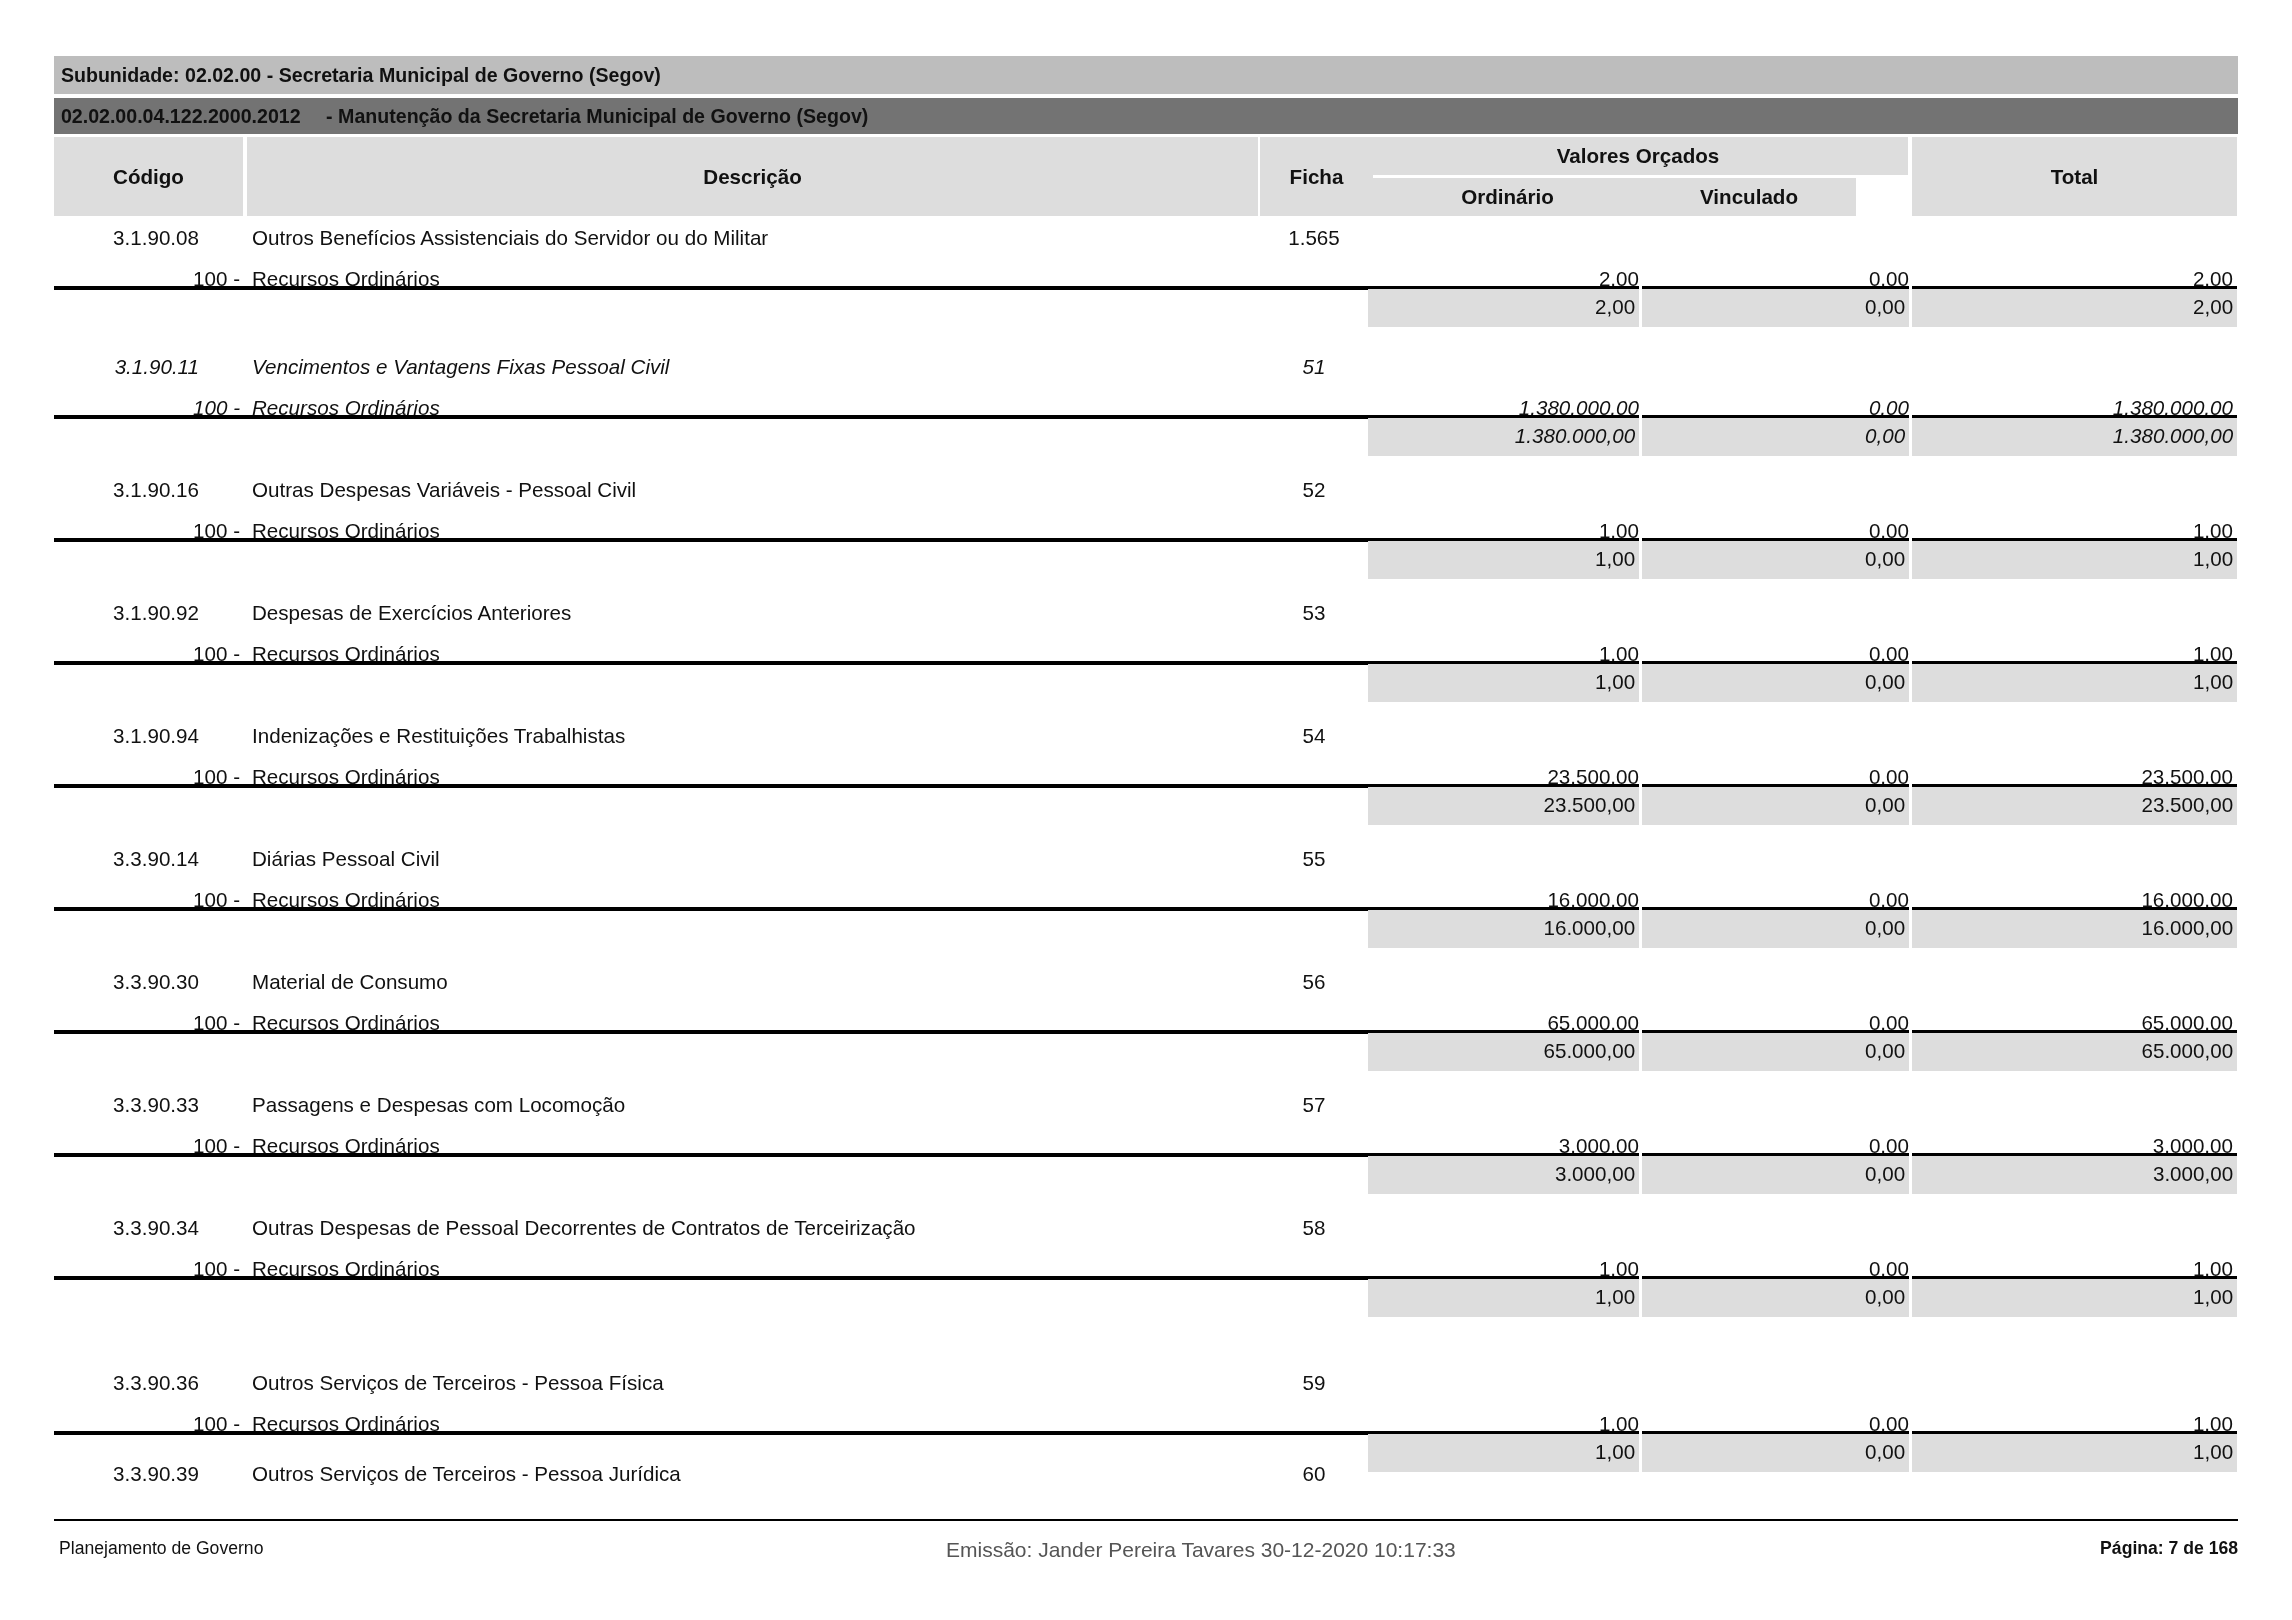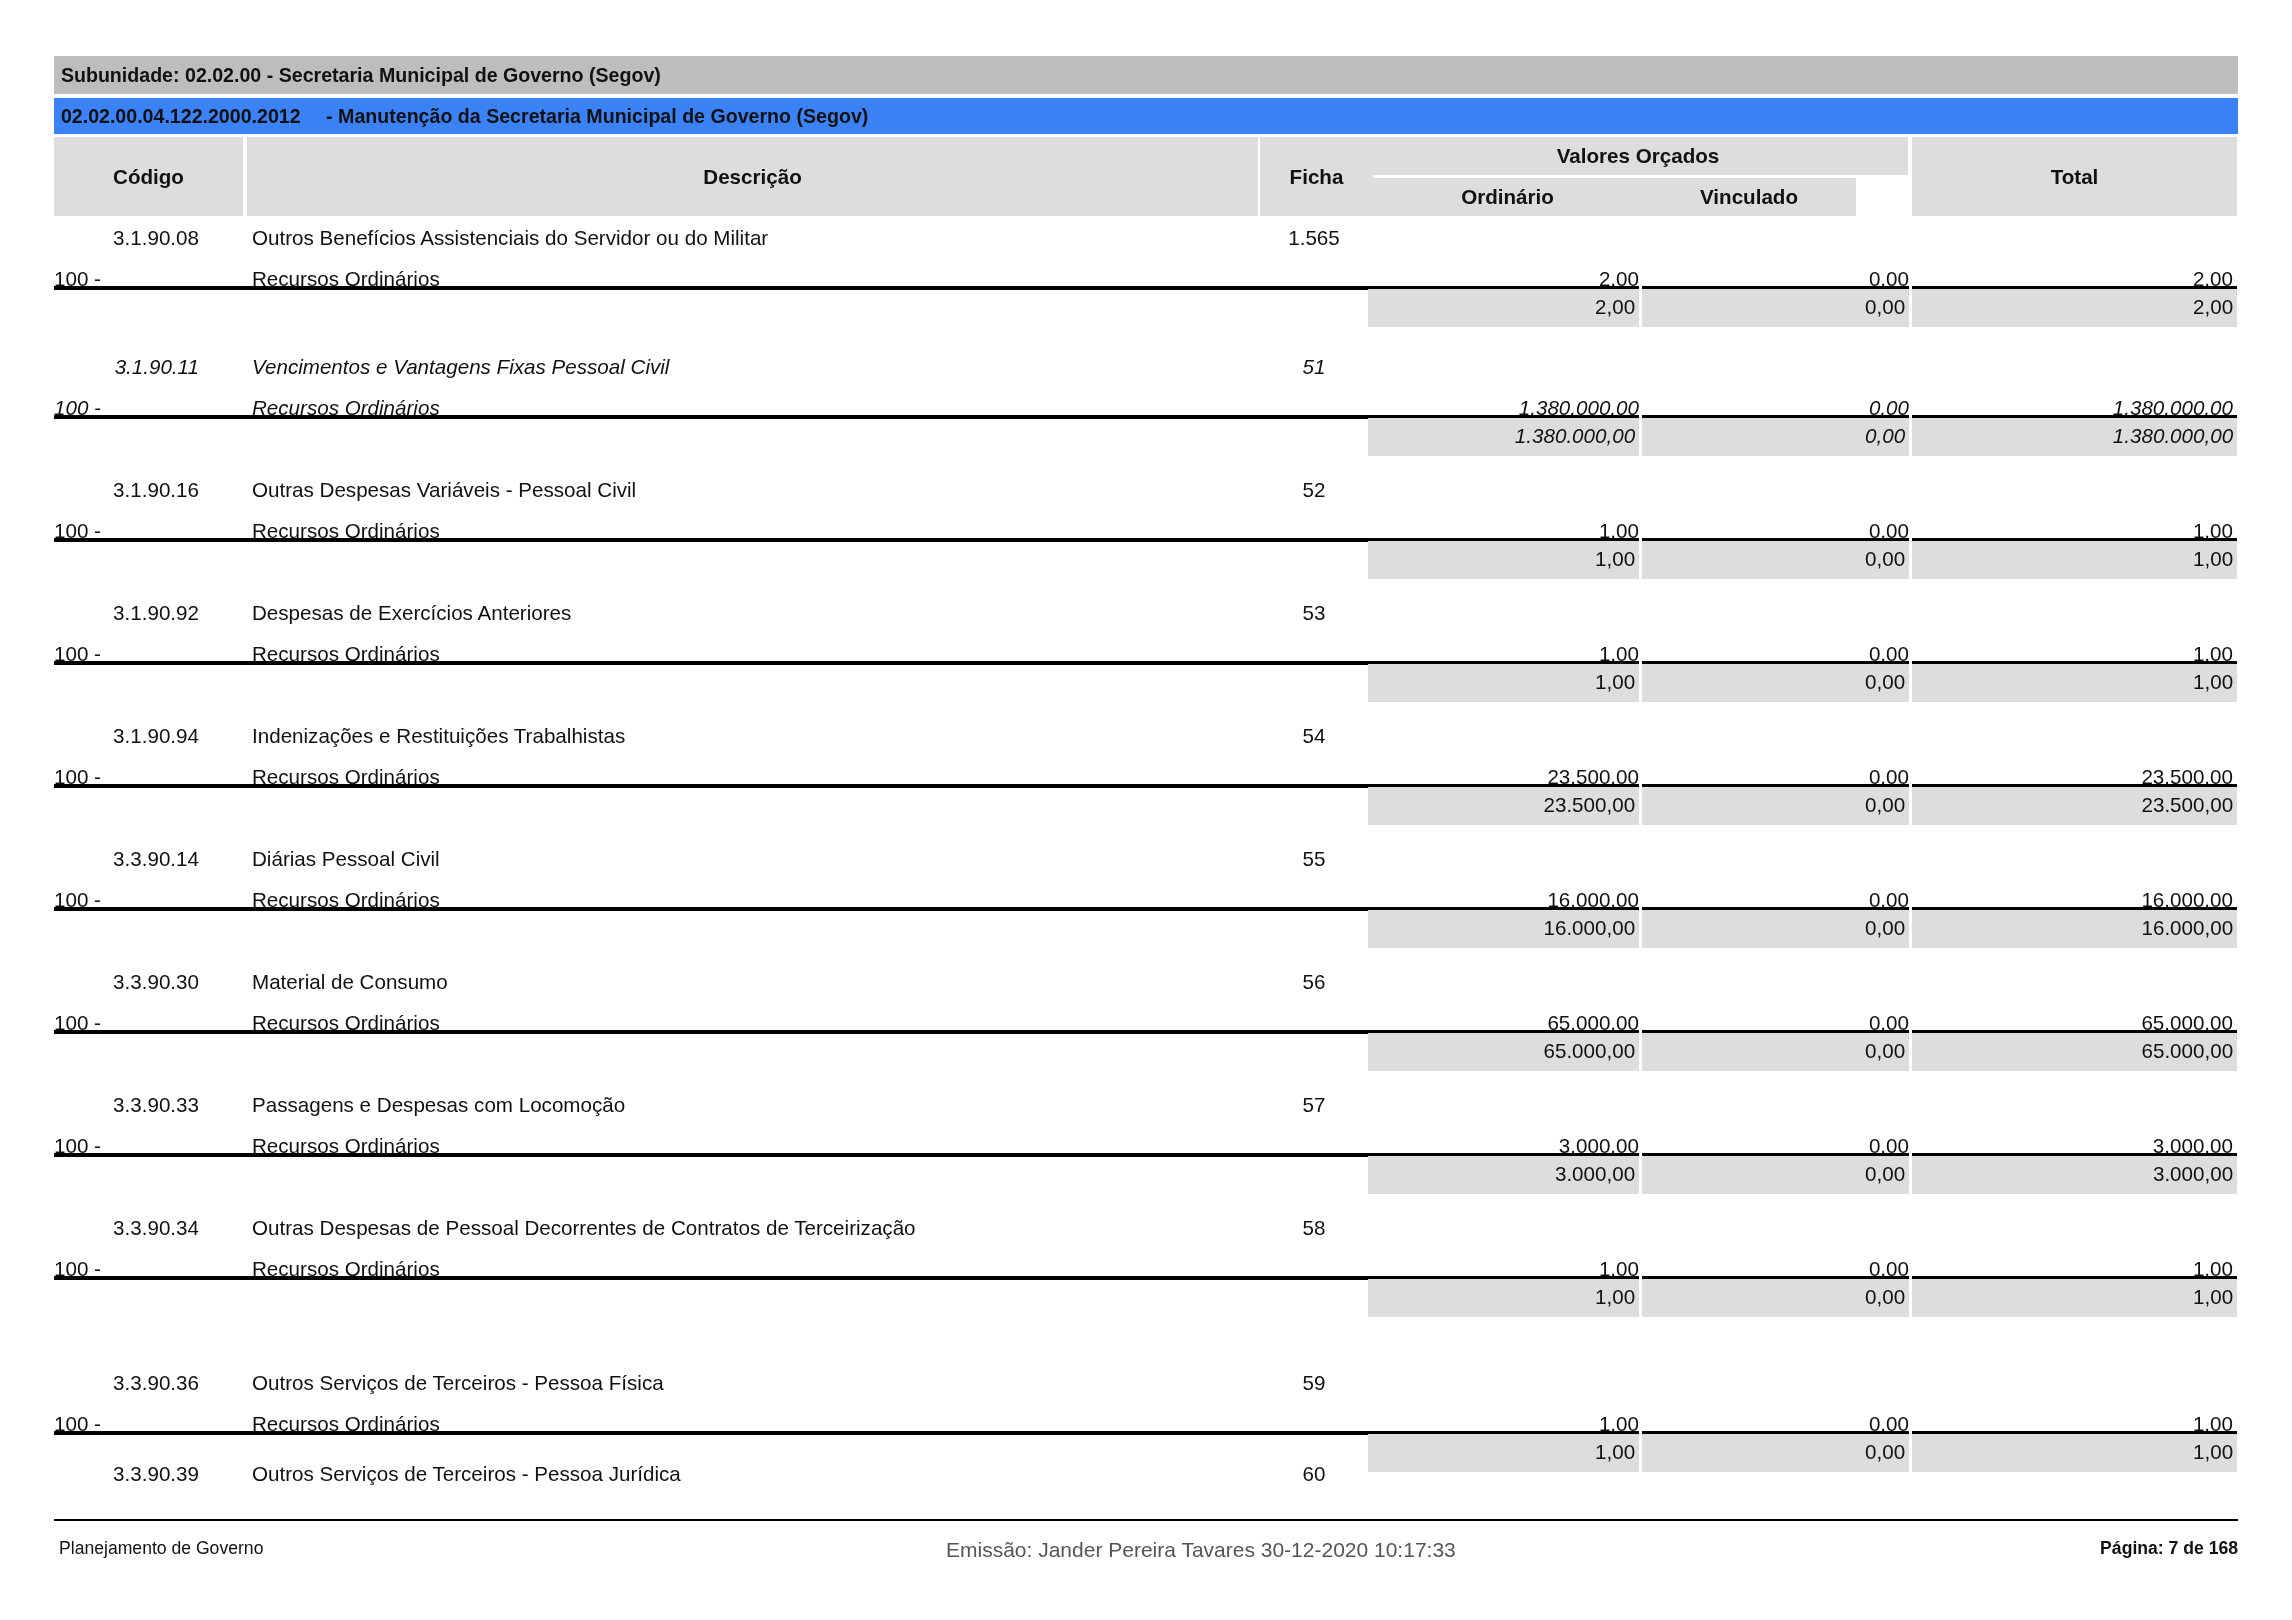--- a/index.html
+++ b/index.html
@@ -1,31 +1,31 @@
 <!DOCTYPE html>
 <html><head>
 <meta charset="utf-8">
 <style>
   html, body { margin: 0; padding: 0; background: #ffffff; }
   body { width: 2293px; height: 1620px; position: relative; overflow: hidden;
          font-family: "Liberation Sans", sans-serif; color: #111; }
   .band { position: absolute; left: 54px; width: 2184px; box-sizing: border-box;
           font-weight: bold; font-size: 19.6px; padding-left: 6.9px; display: flex; align-items: center; }
   #band-sub { top: 56px; height: 38px; background: #bdbdbd; }
-  #band-acao { top: 98px; height: 36px; background: #3b82f6; }
+  #band-acao { top: 98px; height: 36px; background: #737373; }
   #band-acao .acao-code { margin-right: 25.5px; }
   .hcell { position: absolute; background: #dddddd; box-sizing: border-box;
            display: flex; align-items: center; justify-content: center;
            font-weight: bold; font-size: 20.6px; color: #111; }
   .grp { position: absolute; left: 54px; width: 2184px; height: 123px; }
   .t { position: absolute; font-size: 20.6px; white-space: nowrap; line-height: 23.5px; }
   .code { left: 0; width: 145px; text-align: right; top: 10.8px; }
   .desc { left: 198px; top: 10.8px; }
   .ficha { left: 1207px; width: 106px; text-align: center; top: 10.8px; }
-  .srccode { left: 0; width: 186px; text-align: left; top: 52px; }
+  .srccode { left: 0; width: 186px; text-align: right; top: 52px; }
   .srcdesc { left: 198px; top: 52px; }
   .v { text-align: right; top: 52px; }
   .v-ord { left: 1314px; width: 271px; }
   .v-vin { left: 1588px; width: 267px; }
   .v-tot { left: 1858px; width: 321px; }
   .rule { position: absolute; top: 71px; height: 3.9px; background: #000; }
   .sub { position: absolute; top: 74px; height: 38px; background: #dddddd; }
   .sub span { position: absolute; right: 3.9px; top: 5.9px; font-size: 20.6px; line-height: 23.5px; }
   .footer-line { position: absolute; left: 54px; width: 2184px; top: 1519px; height: 2px; background: #000; }
   .footer-left { position: absolute; left: 59px; top: 1538px; font-size: 17.6px; }

